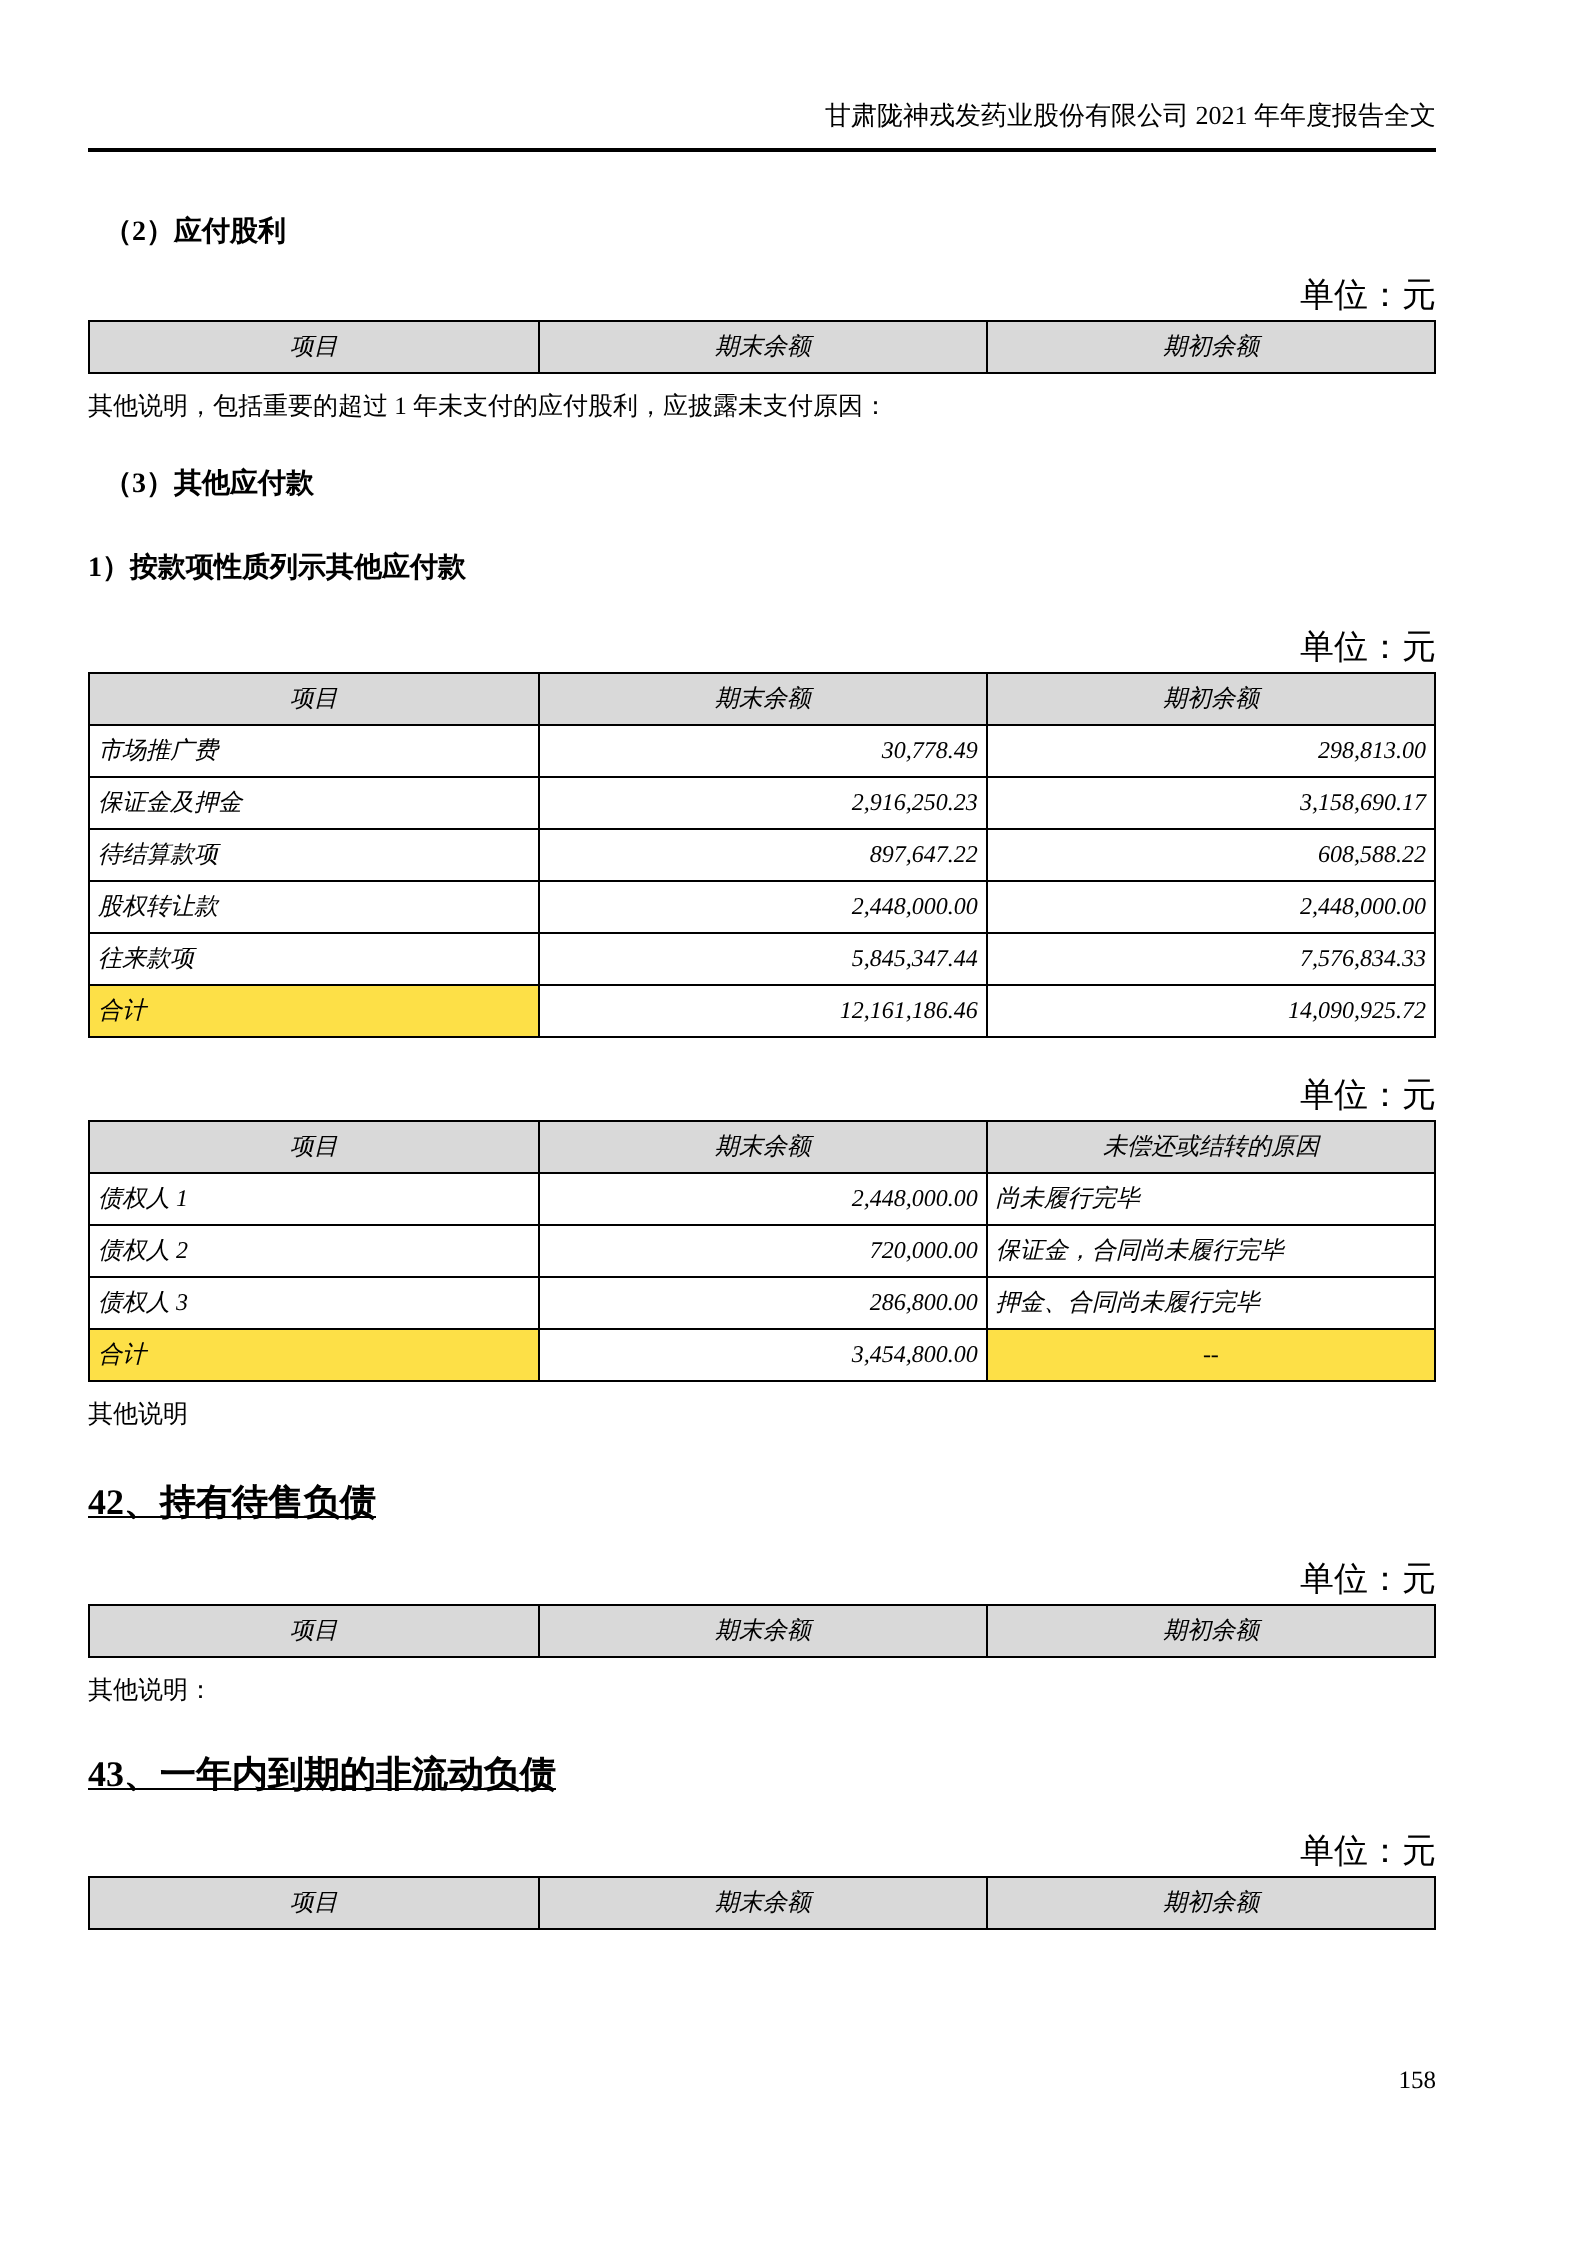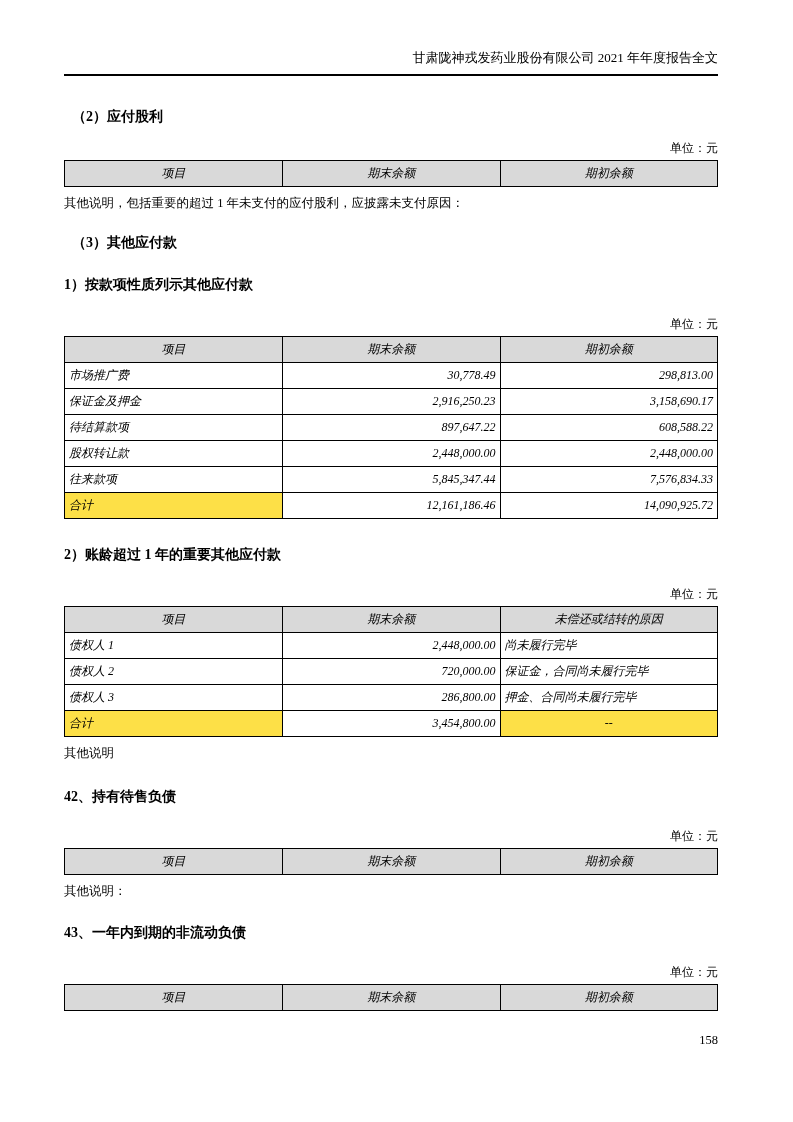--- a/index.html
+++ b/index.html
@@ -4,21 +4,21 @@
 <style>
   * { margin: 0; padding: 0; box-sizing: border-box; }
   html, body { background: #ffffff; }
   body {
     width: 793px; height: 1122px;
     position: relative;
     font-family: "Liberation Serif", "DejaVu Serif", serif;
     color: #000;
     overflow: hidden;
   }
-  .content { padding: 0 75px 0 64px; }
+  .content { padding: 0 75px 0 44px; }
 
   
   .running-head {
     padding-top: 49px;
     padding-bottom: 7px;
     border-bottom: 2px solid #000;
     text-align: right;
     font-size: 13px;
     line-height: 18px;
   }
@@ -30,32 +30,33 @@
     line-height: 20px;
     padding-left: 8px;
   }
   .h-sub {              
     font-weight: bold;
     font-size: 14px;
     line-height: 20px;
   }
   .h-num {              
     font-weight: bold;
-    font-size: 14px;
+    font-size: 18px;
     line-height: 20px;
+    text-decoration: underline;
   }
   .mt-h1 { margin-top: 31px; }
   .mt-22 { margin-top: 22px; }
   .mt-24 { margin-top: 24px; }
   .mt-26 { margin-top: 26px; }
 
   .unit {
     margin-top: 14px;
     text-align: right;
-    font-size: 12px;
+    font-size: 17px;
     line-height: 14px;
   }
   .unit-gap { margin-top: 22px; }
 
   .note {
     margin-top: 8px;
     font-size: 12.5px;
     line-height: 16px;
   }
 
@@ -165,21 +166,20 @@
       <td class="num">7,576,834.33</td>
     </tr>
     <tr>
       <td class="item gray">合计</td>
       <td class="num">12,161,186.46</td>
       <td class="num">14,090,925.72</td>
     </tr>
   </tbody>
     </table>
 
-  <div class="h-sub mt-26">2）账龄超过 1 年的重要其他应付款</div>
 
   <div class="unit unit-gap">单位：元</div>
 
   <table class="doc-table">
     <colgroup>
         <col style="width:33.4%">
         <col style="width:33.3%">
         <col style="width:33.3%">
       </colgroup>
     <tbody>

